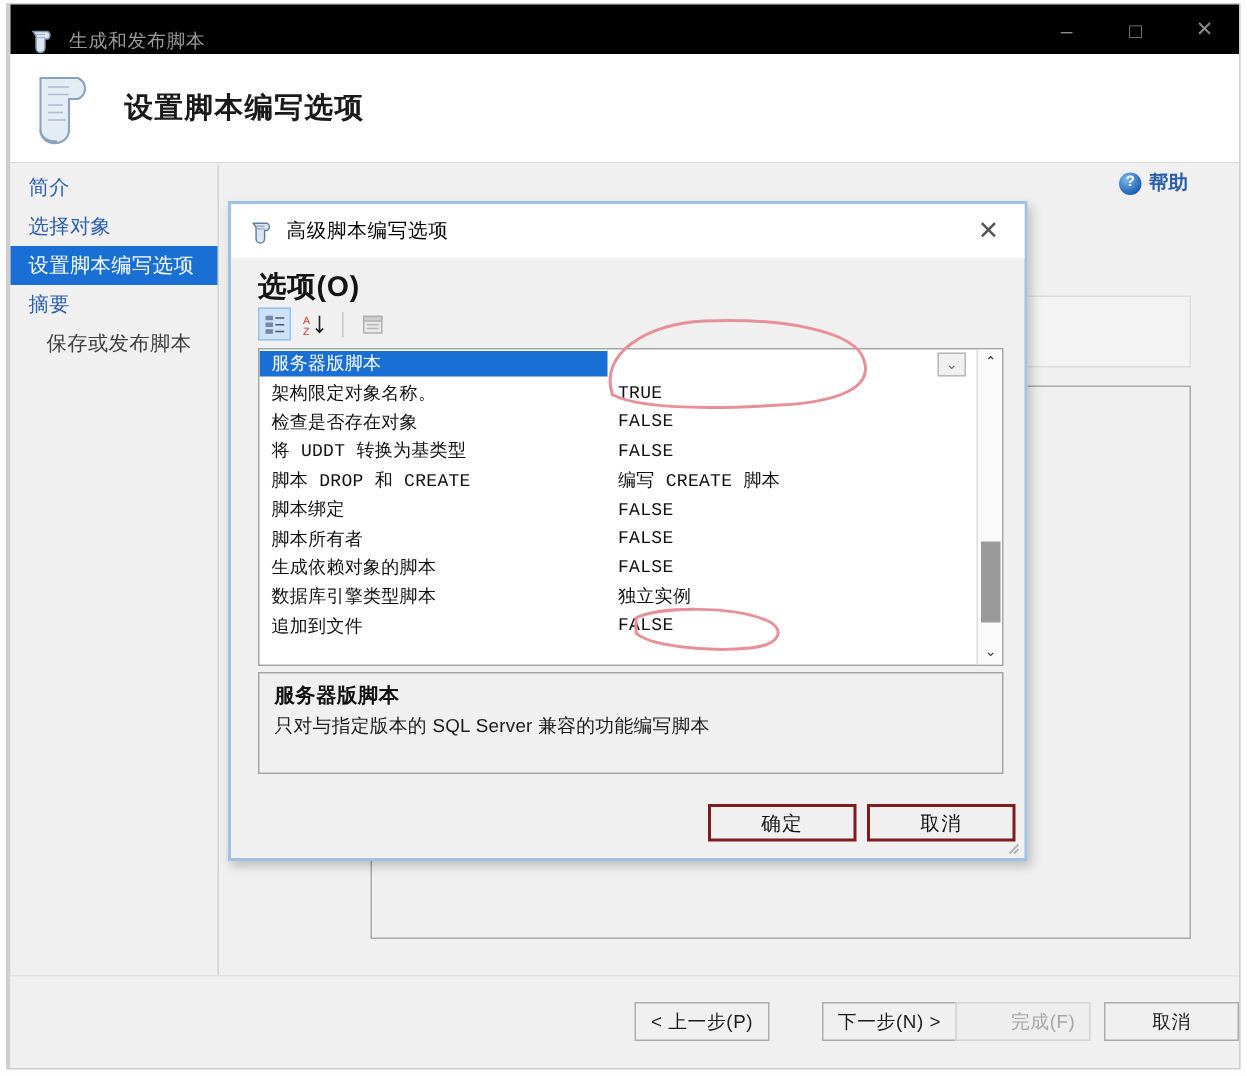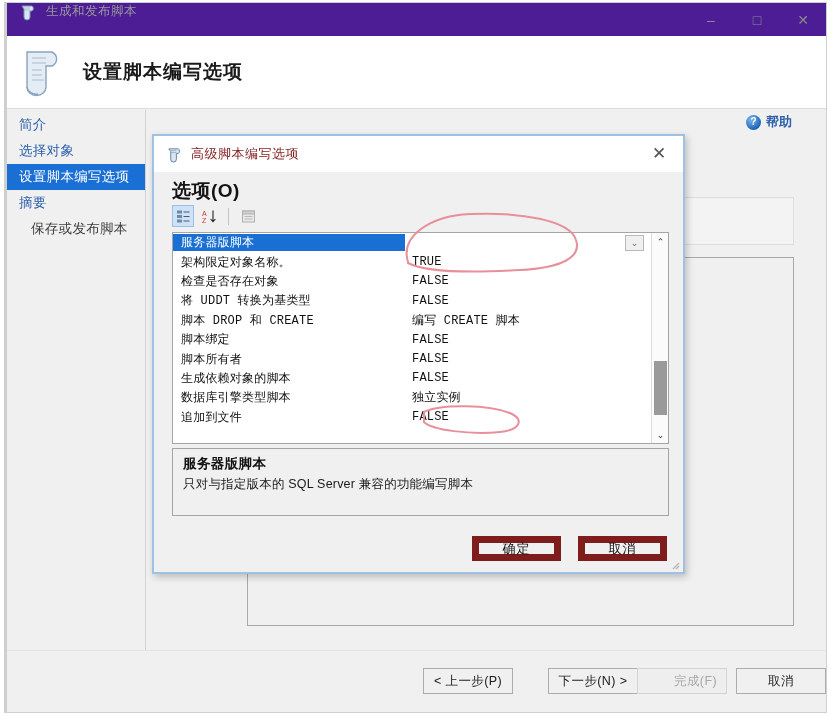--- a/index.html
+++ b/index.html
@@ -15,22 +15,22 @@
   
   .main-window {
     position: absolute; left: 4px; top: 2px;
     width: 823px; height: 711px;
     background: #f0f0f0;
     border: 1px solid #cfcfcf;
     border-left: 3px solid #cfcfcf;
   }
   .titlebar {
     position: absolute; left: 0; top: 0; right: 0; height: 33px;
-    background: #4c1d95;
-    display: flex; align-items: flex-start;
+    background: #000000;
+    display: flex; align-items: flex-end;
   }
   .titlebar-icon {
     margin-left: 12px; width: 18px; height: 18px;
     display:flex; align-items:center; justify-content:center;
   }
   .titlebar-text {
     margin-left: 9px;
     font-size: 12.5px; color: #9a9a9a;
     letter-spacing: .5px;
   }
@@ -153,21 +153,21 @@
     background:#f0f0f0;
     border: 2px solid #9fc2e4;
     box-shadow: 2px 3px 7px rgba(0,0,0,.22);
   }
   .dlg-title {
     position:absolute; left:0; top:0; right:0; height:36px;
     background:#ffffff;
     display:flex; align-items:center;
   }
   .dlg-title-icon { margin-left:12px; width:17px; height:17px; }
-  .dlg-title-text { margin-left:8px; font-size:13px; color:#7f1d1d; letter-spacing:.5px; }
+  .dlg-title-text { margin-left:8px; font-size:13px; color:#000000; letter-spacing:.5px; }
   .dlg-close {
     position:absolute; right:4px; top:2px;
     width:40px; height:31px;
     display:flex; align-items:center; justify-content:center;
     font-size:17px; color:#555;
   }
 
   .dlg-section-label {
     position:absolute; left:18px; top:42px;
     font-size:19px; font-weight:bold; color:#141414;
@@ -245,22 +245,22 @@
   }
   .desc-title {
     font-size:13.5px; font-weight:bold; color:#111;
     letter-spacing:.4px; margin-bottom:3px;
   }
   .desc-body {
     font-size:12.5px; color:#1a1a1a; letter-spacing:.2px;
   }
   .dlg-btn {
     position:absolute; top:400px;
-    width:89px; height:25px;
-    background:#f0f0f0; border:7px solid #7f1d1d;
+    width:99px; height:25px;
+    background:#f0f0f0; border:2px solid #7f1d1d;
     font-size:13px; color:#111;
     display:flex; align-items:center; justify-content:center;
     letter-spacing:1px;
   }
   #dlg-ok { left: 318px; }
   #dlg-cancel { left: 424px; }
   .resize-grip {
     position:absolute; right:3px; bottom:2px;
     width:11px; height:11px;
     color:#aaa; font-size:9px; line-height:9px;

